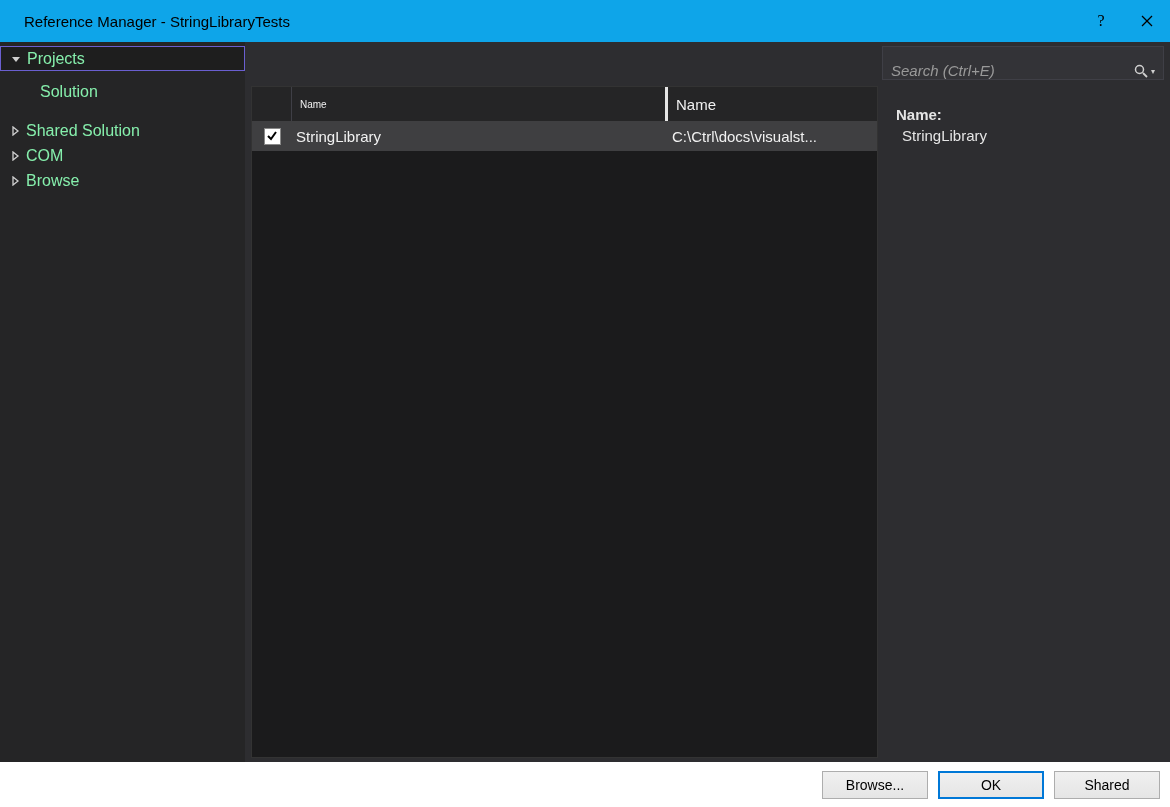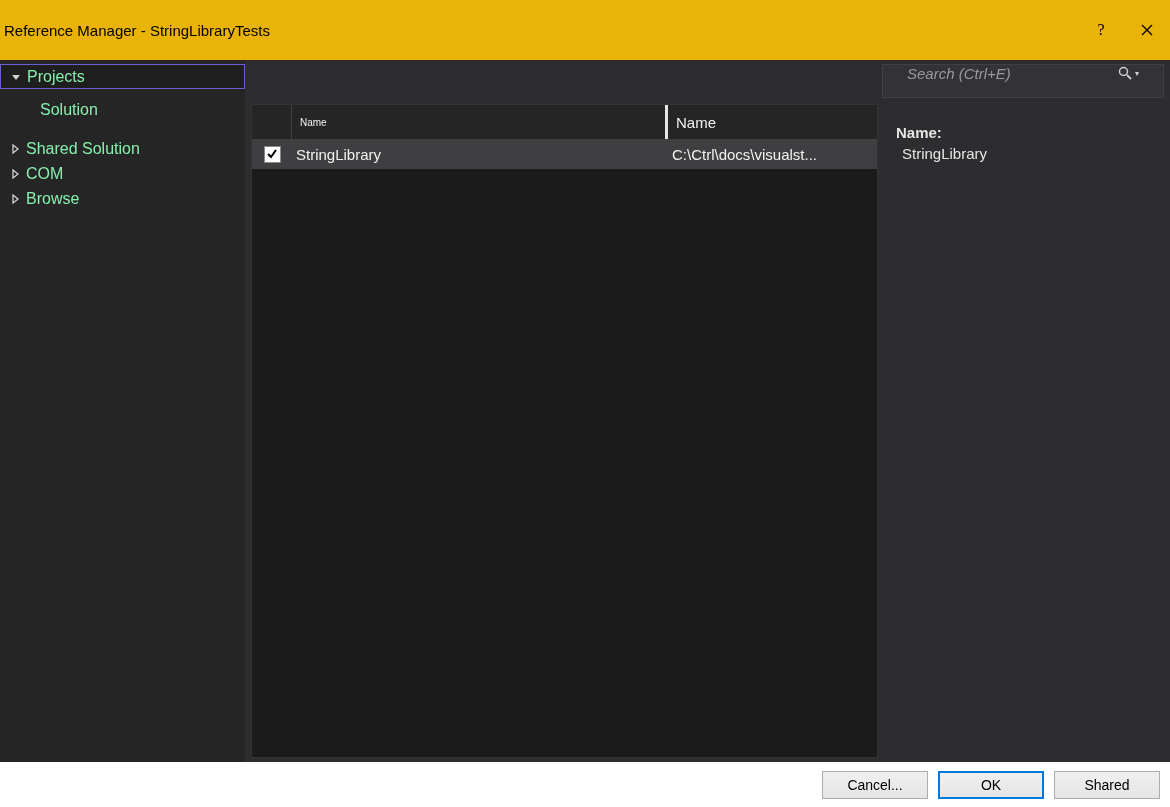--- a/index.html
+++ b/index.html
@@ -13,25 +13,25 @@
       overflow: hidden;
     }
     .window {
       width: 100%;
       height: 100%;
       background: #fff;
       display: flex;
       flex-direction: column;
     }
     .titlebar {
-      height: 60px;
-      background: #eab308;
-      display: flex;
-      align-items: center;
-      padding-left: 4px;
+      height: 42px;
+      background: #0ea5e9;
+      display: flex;
+      align-items: center;
+      padding-left: 24px;
       color: #000;
       font-size: 15px;
     }
     .titlebar .title { flex: 1; }
     .titlebar .tb-btn {
       width: 46px;
       height: 42px;
       display: flex;
       align-items: center;
       justify-content: center;
@@ -84,26 +84,26 @@
       flex-direction: column;
       padding: 4px 6px 4px 6px;
     }
     .search-row {
       display: flex;
       justify-content: flex-end;
       margin-bottom: 6px;
     }
     .search-box {
       display: flex;
-      align-items: flex-start;
+      align-items: flex-end;
       width: 282px;
       height: 34px;
       background: #333337;
       border: 1px solid #3f3f46;
-      padding: 0 24px;
+      padding: 0 8px;
     }
     .search-box input {
       flex: 1;
       background: transparent;
       border: none;
       outline: none;
       color: #f1f1f1;
       font-size: 15px;
       font-style: italic;
     }
@@ -313,18 +313,18 @@
         <div class="details">
           <div class="label">Name:</div>
           <div class="value">StringLibrary</div>
         </div>
       </div>
     </div>
 
   </div>
 
   <div class="footer">
-    <div class="btn">Cancel...</div>
+    <div class="btn">Browse...</div>
     <div class="btn primary">OK</div>
     <div class="btn">Shared</div>
   </div>
 
 </div>
 
 </body></html>

